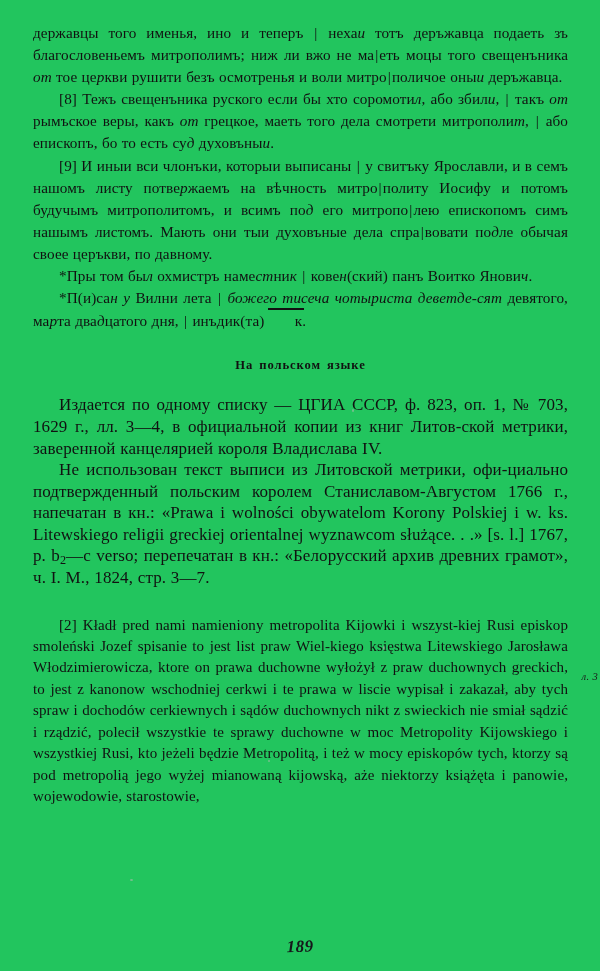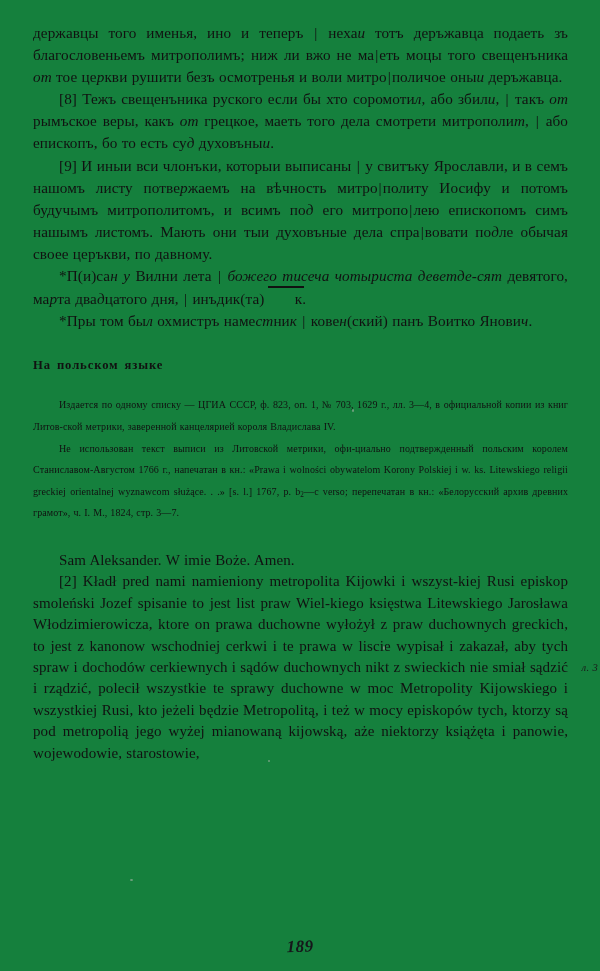--- a/index.html
+++ b/index.html
@@ -14,21 +14,21 @@
     overflow: hidden;
     font-family: "Liberation Serif", "DejaVu Serif", serif;
     color: #111111;
     -webkit-font-smoothing: antialiased;
   }
 
   
   #page {
     position: absolute;
     inset: 0;
-    background: #15803d;
+    background: #22c55e;
   }
 
   #textblock {
     position: absolute;
     left: 33px;
     top: 22px;
     width: 535px;
   }
 
   
@@ -53,29 +53,30 @@
   i, .it { font-style: italic; }
 
   
   .bar {
     font-style: normal;
     padding: 0 1px;
   }
 
   
   .heading {
+    text-align: center;
     font-weight: bold;
     font-size: 12.6px;
     letter-spacing: 0.9px;
     word-spacing: 2px;
     margin: 0;
   }
 
   
-  .note .p { font-size: 10px; line-height: 21.6px; }
+  .note .p { font-size: 17px; line-height: 21.6px; }
 
   
   .pol .p { font-size: 15.0px; line-height: 21.4px; }
   .sp-lg { height: 21px; }
   .sp-xl { height: 26px; }
 
   
   .titlo {
     position: relative;
     display: inline-block;
@@ -95,20 +96,21 @@
 
   
   .folio {
     position: absolute;
     right: 2px;
     font-style: italic;
     font-size: 10.6px;
     letter-spacing: 0.3px;
     color: #1a1a1a;
     white-space: nowrap;
+    margin-top: 9px;
   }
 
   
   #folio-number {
     position: absolute;
     left: 0;
     right: 0;
     bottom: 14px;
     text-align: center;
     font-weight: bold;
@@ -131,39 +133,38 @@
 <body>
 
 <div id="page">
 
   <div id="textblock">
 
     <div class="cyr" id="cyr-section">
         <p class="p noind"><span>державцы того именья, ино и теперъ </span><span class="bar">|</span><span> неха</span><i>и</i><span> тотъ деръжавца подаеть зъ благословеньемъ митрополимъ; ниж ли вжо не ма</span><span class="bar">|</span><span>еть моцы того свещенъника </span><i>от</i><span> тое це</span><i>р</i><span>кви рушити безъ осмотренья и воли митро</span><span class="bar">|</span><span>поличое оны</span><i>и</i><span> деръжавца.</span></p>
         <p class="p ind"><span>[8] Тежъ свещенъника руского если бы хто соромоти</span><i>л</i><span>, або збил</span><i>и</i><span>, </span><span class="bar">|</span><span> такъ </span><i>от</i><span> рымъское веры, какъ </span><i>от</i><span> грецкое, маеть того дела смотрети митрополи</span><i>т</i><span>, </span><span class="bar">|</span><span> або епископъ, бо то есть су</span><i>д</i><span> духовъны</span><i>и</i><span>.</span></p>
         <p class="p ind"><span>[9] И иныи вси члонъки, которыи выписаны </span><span class="bar">|</span><span> у свитъку Ярославли, и в семъ нашомъ листу потве</span><i>р</i><span>жаемъ на вѣчность митро</span><span class="bar">|</span><span>политу Иосифу и потомъ будучымъ митрополитомъ, и всимъ по</span><i>д</i><span> его митропо</span><span class="bar">|</span><span>лею епископомъ симъ нашымъ листомъ. Мають они тыи духовъные дела спра</span><span class="bar">|</span><span>вовати по</span><i>д</i><span>ле обычая своее церъкви, по давному.</span></p>
+        <p class="p ind"><span>*Пры том бы</span><i>л</i><span> охмистръ наме</span><i>ст</i><span>ни</span><i>к</i><span> </span><span class="bar">|</span><span> кове</span><i>н</i><span>(ский) панъ Воитко Янови</span><i>ч</i><span>.</span></p>
         <p class="p ind"><span>*П(и)са</span><i>н</i><span> </span><span class="it">у</span><span> Вилни лета </span><span class="bar">|</span><span> </span><i>божего тисеча чотыриста деветде-сят</i><span> девятого, ма</span><i>р</i><span>та два</span><i>д</i><span>цатого дня, </span><span class="bar">|</span><span> инъдик(та) </span><span class="titlo">к</span><span>.</span></p>
-        <p class="p ind"><span>*Пры том бы</span><i>л</i><span> охмистръ наме</span><i>ст</i><span>ни</span><i>к</i><span> </span><span class="bar">|</span><span> кове</span><i>н</i><span>(ский) панъ Воитко Янови</span><i>ч</i><span>.</span></p>
       </div>
 
     <div class="sp-xl"></div>
 
     <div class="heading">На польском языке</div>
 
     <div class="sp-lg"></div>
 
     <div class="note" id="note-section">
         <p class="p ind"><span>Издается по одному списку — ЦГИА СССР, ф. 823, оп. 1, № 703, 1629 г., лл. 3—4, в официальной копии из книг Литов-ской метрики, заверенной канцелярией короля Владислава IV.</span></p>
         <p class="p ind"><span>Не использован текст выписи из Литовской метрики, офи-циально подтвержденный польским королем Станиславом-Августом 1766 г., напечатан в кн.: «</span><span>Prawa i wolności obywatelom Korony Polskiej i w. ks. Litewskiego religii greckiej orientalnej wyznawcom służące. . .</span><span>» [s. l.] 1767, p. b</span><sub>2</sub><span>—c verso; перепечатан в кн.: «Белорусский архив древних грамот», ч. I. М., 1824, стр. 3—7.</span></p>
       </div>
 
     <div class="sp-xl"></div>
 
     <div class="pol" id="pol-section">
-        <p class="p ind"><span>Sam Aleksander. W imie Boże. Amen.</span></p>
         <p class="p ind"><span>[2] Kładł pred nami namieniony metropolita Kijowki i wszyst-kiej Rusi episkop smoleński Jozef spisanie to jest list praw Wiel-kiego księstwa Litewskiego Jarosława Włodzimierowicza, ktore on prawa duchowne wyłożył z praw duchownych greckich, to jest z kanonow wschodniej cerkwi i te prawa w liscie wypisał i zakazał, aby tych spraw i dochodów cerkiewnych i sądów duchownych nikt z swieckich nie smiał sądzić i rządzić, polecił wszystkie te sprawy duchowne w moc Metropolity Kijowskiego i wszystkiej Rusi, kto jeżeli będzie Metropolitą, i też w mocy episkopów tych, ktorzy są pod metropolią jego wyżej mianowaną kijowską, aże niektorzy książęta i panowie, wojewodowie, starostowie,</span></p>
       </div>
 
   </div>
 
   <div class="folio" id="folio-note" style="top: 661.656px;">л. 3</div>
 
   <div id="folio-number">189</div>
 
   <div class="speck" style="left:352px;top:409px;width:2px;height:3px;"></div>

